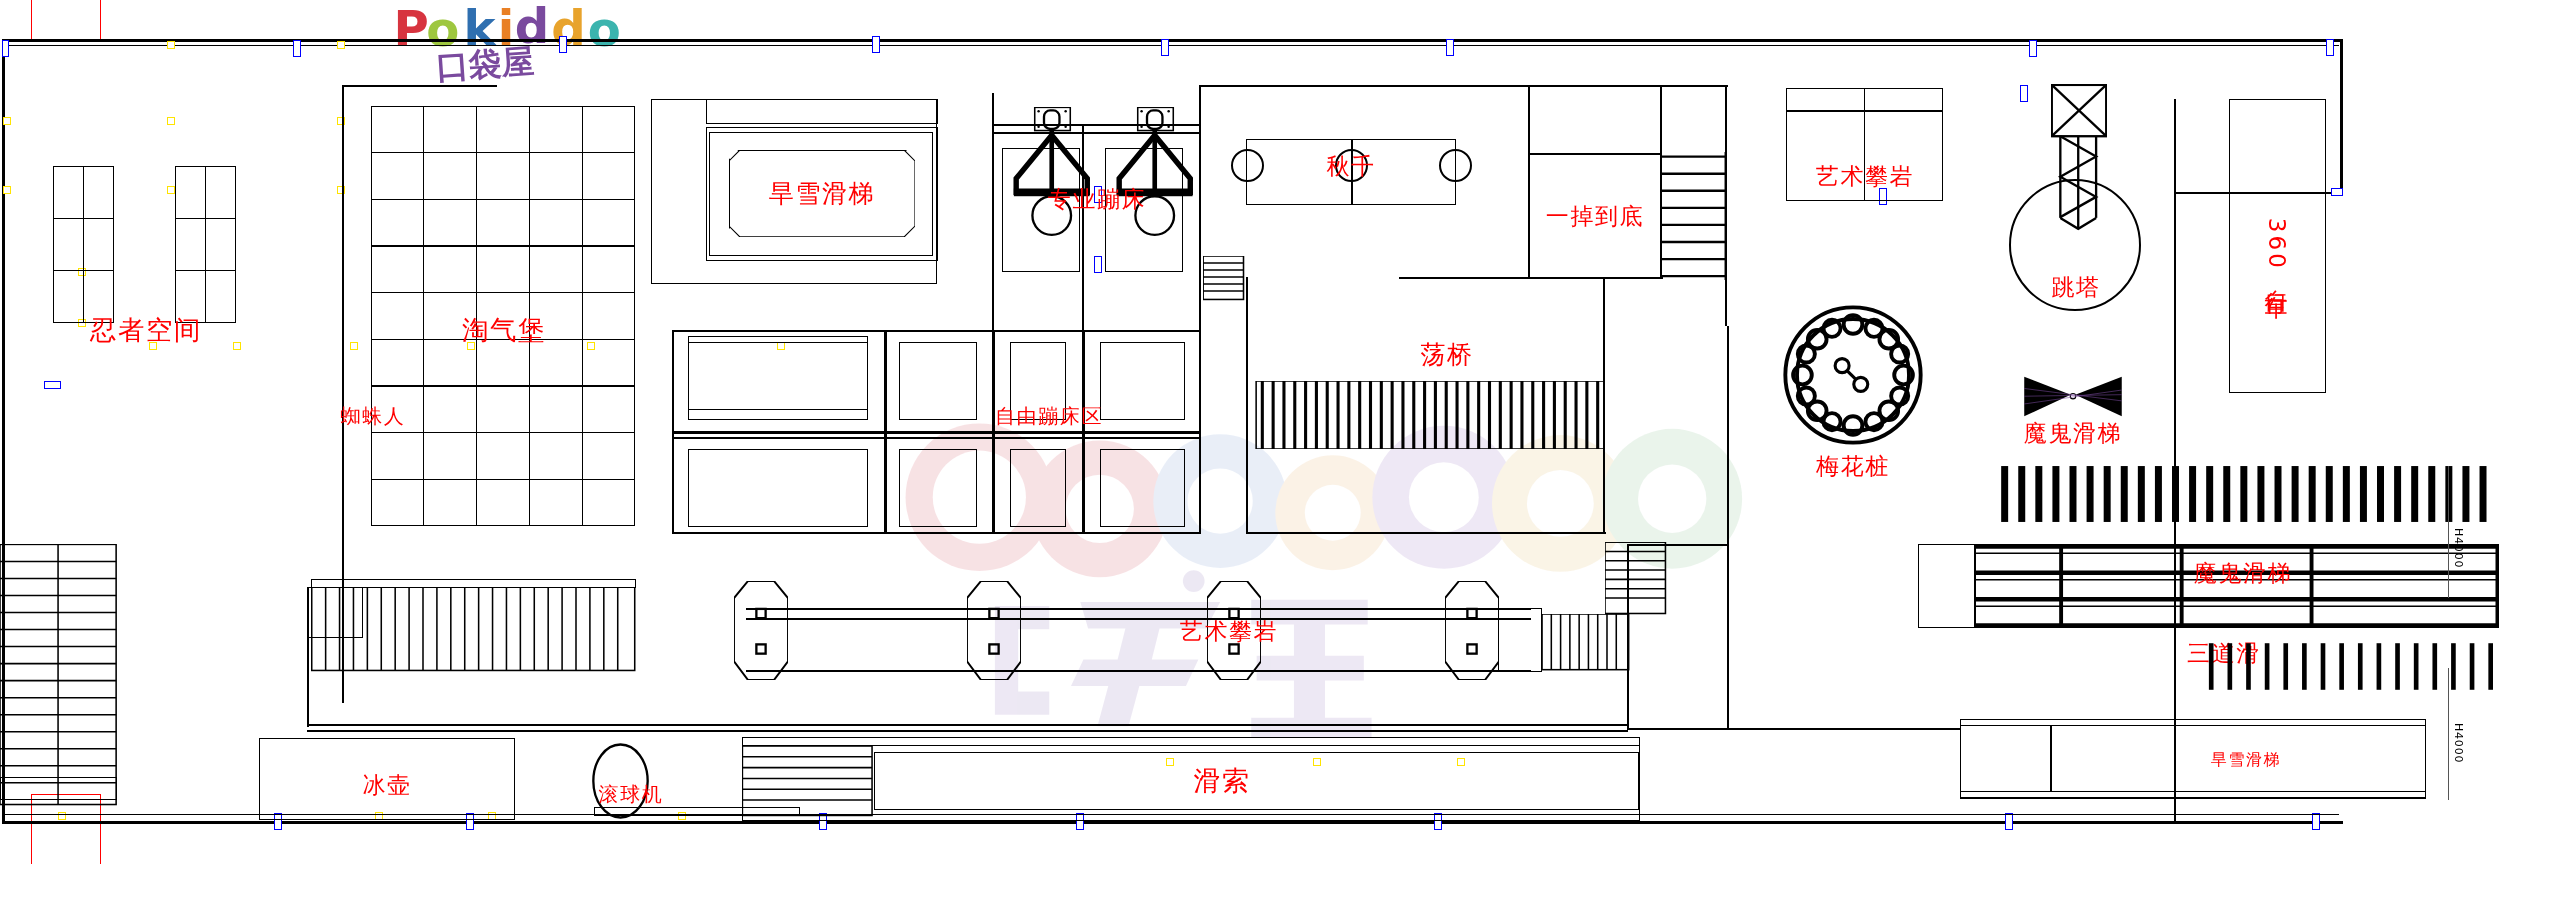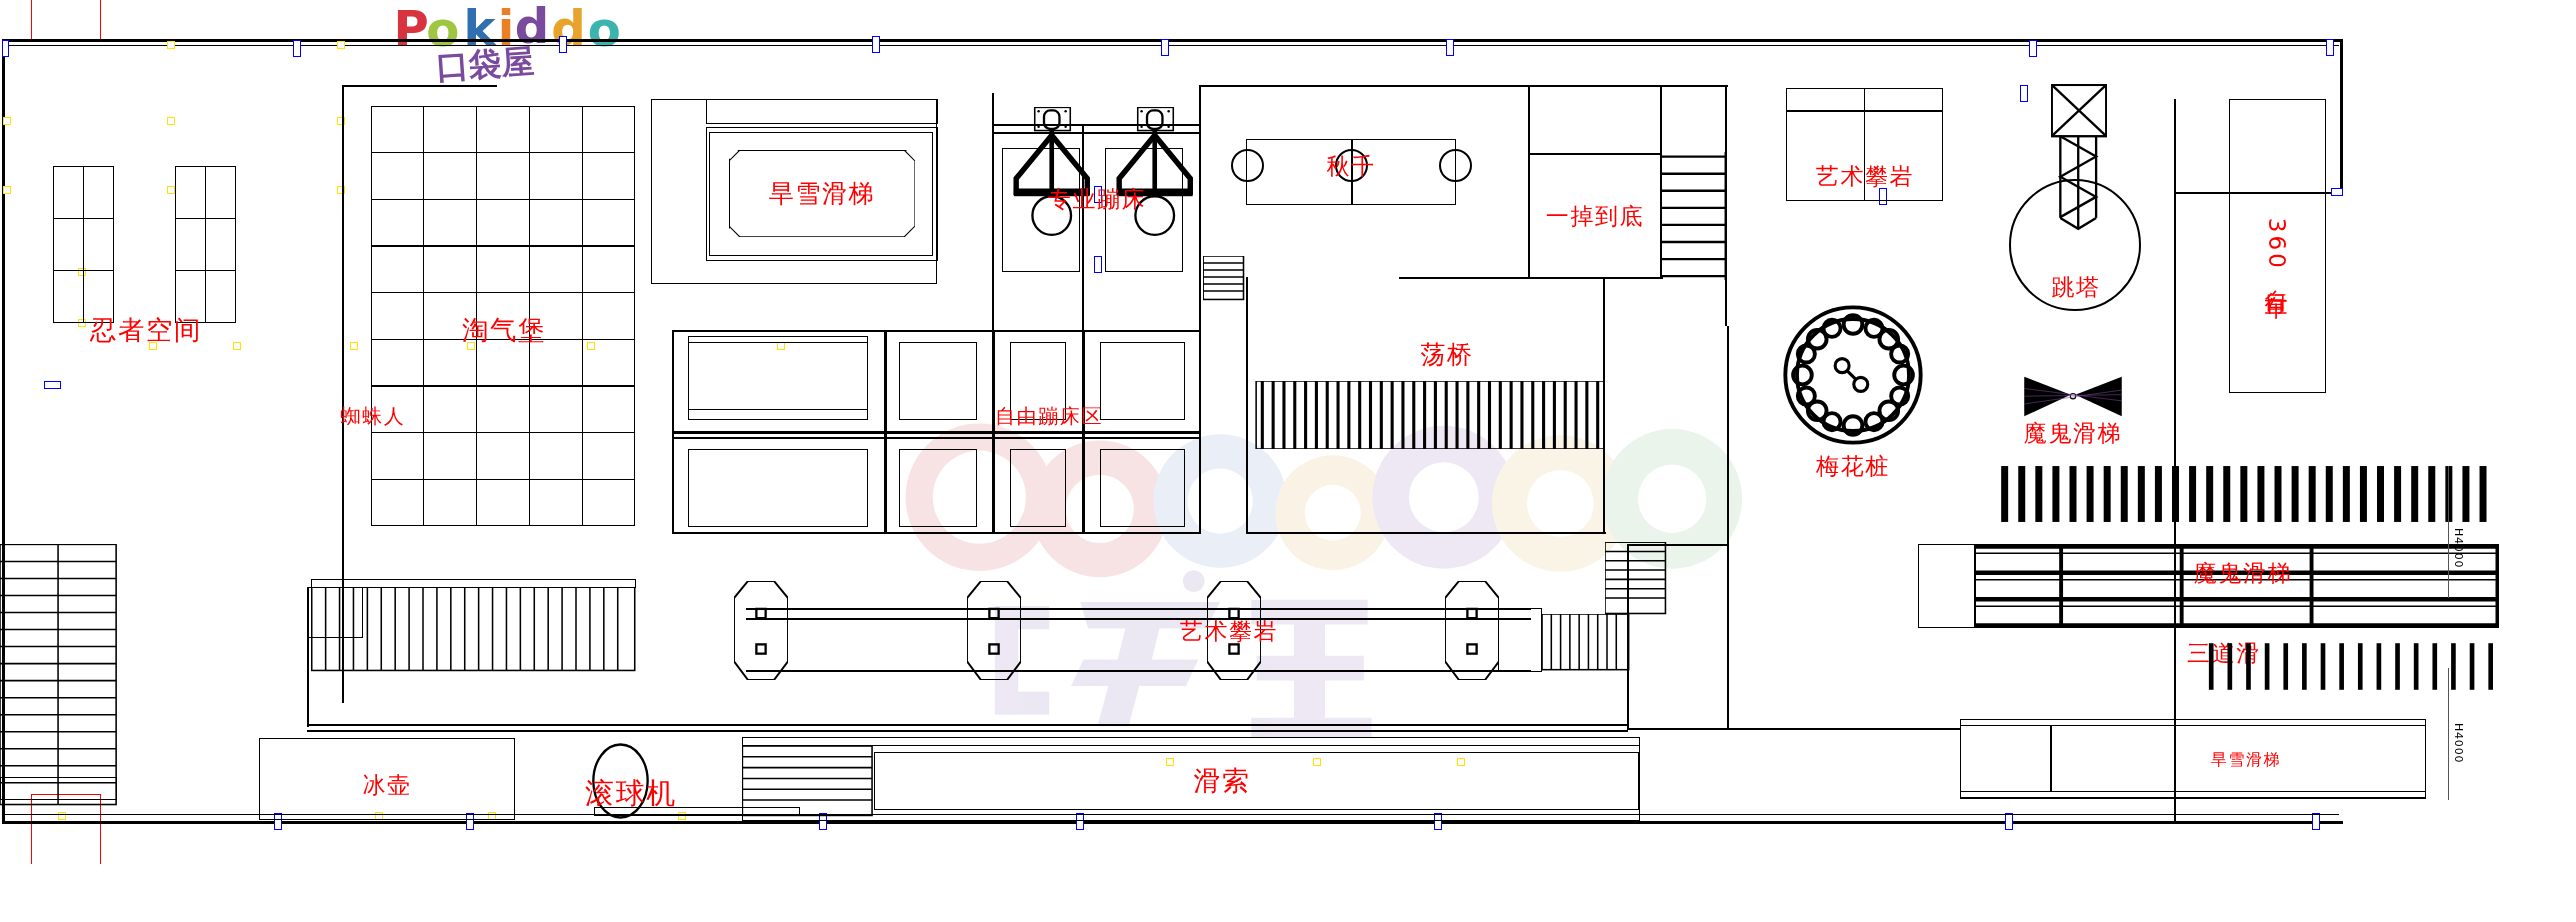--- a/index.html
+++ b/index.html
@@ -505,21 +505,21 @@
 
   <div class="box" style="left:259px;top:738px;width:256px;height:82px;"></div>
   <span class="lbl lbl-c" style="left:387px;top:785px;font-size:23px;">冰壶</span>
 
   <div style="position:absolute;left:591px;top:742px;">
     <svg width="59" height="78" viewBox="0 0 76 100">
         <ellipse cx="38" cy="50" rx="35" ry="47" fill="none" stroke="#000" stroke-width="3"></ellipse>
       </svg>
   </div>
   <div class="boxT" style="left:594px;top:807px;width:206px;height:9.3px;border-width:1.6px;"></div>
-  <span class="lbl lbl-c" style="left:631px;top:794px;font-size:29px;">滚球机</span>
+  <span class="lbl lbl-c" style="left:631px;top:794px;font-size:20px;">滚球机</span>
 
   <div class="box" style="left:742px;top:737px;width:898px;height:84px;"></div>
   <div class="boxT" style="left:742px;top:737px;width:898px;height:9.3px;border-width:1.6px;"></div>
   <div style="position:absolute;left:742px;top:746px;">
     <svg width="132" height="71" viewBox="0 0 170 92">
       <rect x="0" y="0" width="168" height="90" fill="none" stroke="#000" stroke-width="2"></rect>
       <g stroke="#000" stroke-width="2">
         <line x1="0" y1="14" x2="168" y2="14"></line>
           <line x1="0" y1="28" x2="168" y2="28"></line>
         <line x1="0" y1="42" x2="168" y2="42"></line>

